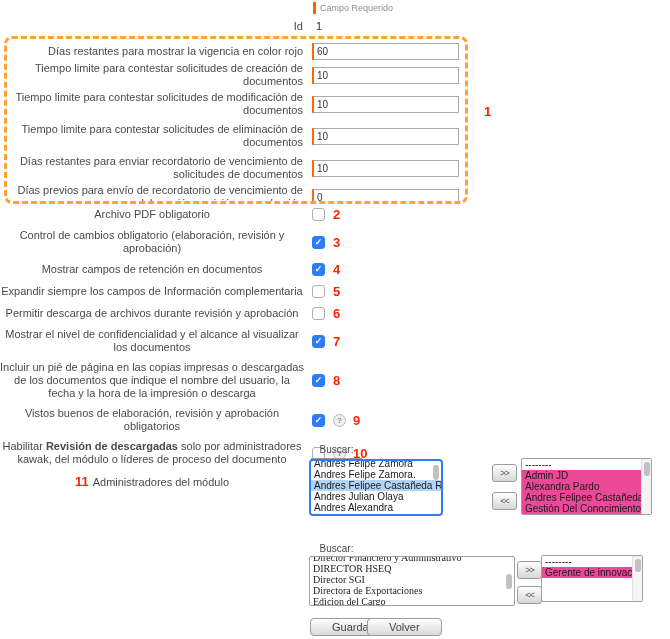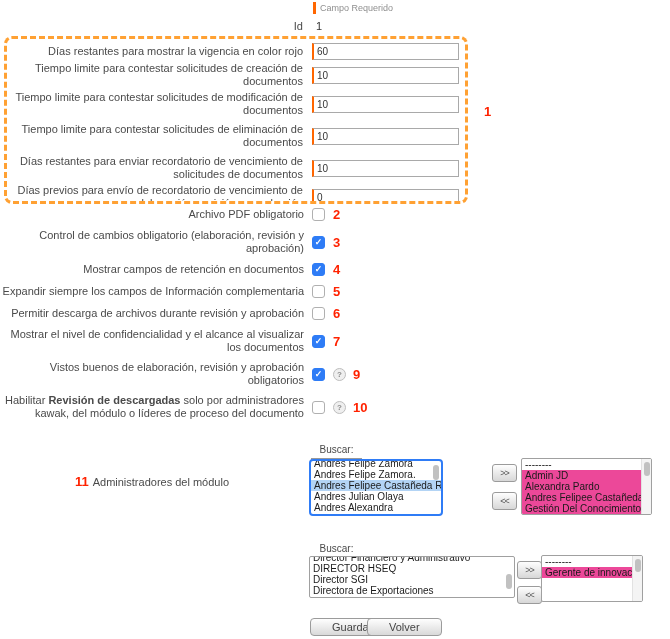--- a/index.html
+++ b/index.html
@@ -21,21 +21,21 @@
   .f-input{width:138px;height:13px;border:1px solid #a9a9a9;border-left:2px solid #ff6600;
            font-family:"Liberation Sans",sans-serif;font-size:10px;color:#333;padding:1px 3px;}
   .h22{min-height:22px}.h25{min-height:25px}.h32{min-height:32px}.h18{min-height:18px}
 
   .annot{color:#ff2200;font-weight:bold;font-size:13px;font-family:"Liberation Sans",sans-serif;}
   .annot-1{position:absolute;left:484px;top:104px;}
 
   
   .opts{position:absolute;left:0;top:207px;width:560px;}
   .o-row{display:flex;align-items:center;margin-bottom:7px;}
-  .o-row .olabel{width:304px;margin-right:8px;text-align:right;font-size:11px;line-height:13px;}
+  .o-row .olabel{width:304px;margin-right:8px;text-align:center;font-size:11px;line-height:13px;}
   .cb{width:11px;height:11px;border:1px solid #b0b0b0;border-radius:3px;background:#fff;
       margin-right:8px;flex:0 0 auto;display:flex;align-items:center;justify-content:center;}
   .cb[data-checked="true"]{background:#2e7cf6;border-color:#2e7cf6;}
   .cb[data-checked="true"]::after{content:"✓";color:#fff;font-size:9px;font-weight:bold;line-height:1;}
   .help{width:11px;height:11px;border:1px solid #bdbdbd;border-radius:50%;background:#efefef;
         color:#8a8a8a;font-size:8px;font-weight:bold;display:flex;align-items:center;justify-content:center;
         margin-right:7px;flex:0 0 auto;}
 
   
   .sec-label{position:absolute;width:304px;display:flex;justify-content:center;align-items:baseline;
@@ -124,20 +124,25 @@
       <div class="olabel">Permitir descarga de archivos durante revisión y aprobación</div>
       <div class="cb" data-checked="false"></div>
       <span class="annot">6</span>
     </div>
     <div class="o-row">
       <div class="olabel">Mostrar el nivel de confidencialidad y el alcance al visualizar los documentos</div>
       <div class="cb" data-checked="true"></div>
       <span class="annot">7</span>
     </div>
     <div class="o-row">
+      <div class="olabel">Incluir un pié de página en las copias impresas o descargadas de los documentos que indique el nombre del usuario, la fecha y la hora de la impresión o descarga</div>
+      <div class="cb" data-checked="true"></div>
+      <span class="annot">8</span>
+    </div>
+    <div class="o-row">
       <div class="olabel">Vistos buenos de elaboración, revisión y aprobación obligatorios</div>
       <div class="cb" data-checked="true"></div>
       <div class="help">?</div>
       <span class="annot">9</span>
     </div>
     <div class="o-row">
       <div class="olabel"><span>Habilitar </span><b>Revisión de descargadas</b><span> solo por administradores kawak, del módulo o líderes de proceso del documento</span></div>
       <div class="cb" data-checked="false"></div>
       <div class="help">?</div>
       <span class="annot">10</span>
@@ -173,21 +178,21 @@
       <div class="opt" data-state="selected-grey">Andres Felipee Castañeda Rojas</div>
       <div class="opt" data-state="selected-grey">Gestión Del Conocimiento</div>
     </div>
     <div class="thumb" style="right:1px;top:3px;height:14px;"></div>
   </div>
 
   <div class="search-row" style="left:311px;top:543px;">
     <span>Buscar:</span>
     <input class="search-input" style="">
   </div>
-  <div class="listbox" style="left:309px;top:556px;width:206px;height:42px;">
+  <div class="listbox" style="left:309px;top:556px;width:206px;height:50px;font-family:Liberation Serif, serif;">
     <div style="margin-top:-5px;margin-right:9px;">
       <div class="opt" data-state="normal">Director Financiero y Administrativo</div>
       <div class="opt" data-state="normal">DIRECTOR HSEQ</div>
       <div class="opt" data-state="normal">Director SGI</div>
       <div class="opt" data-state="normal">Directora de Exportaciones</div>
       <div class="opt" data-state="normal">Edicion del Cargo</div>
 
     </div>
     <div class="thumb" style="right:2px;top:17px;height:15px;"></div>
   </div>

